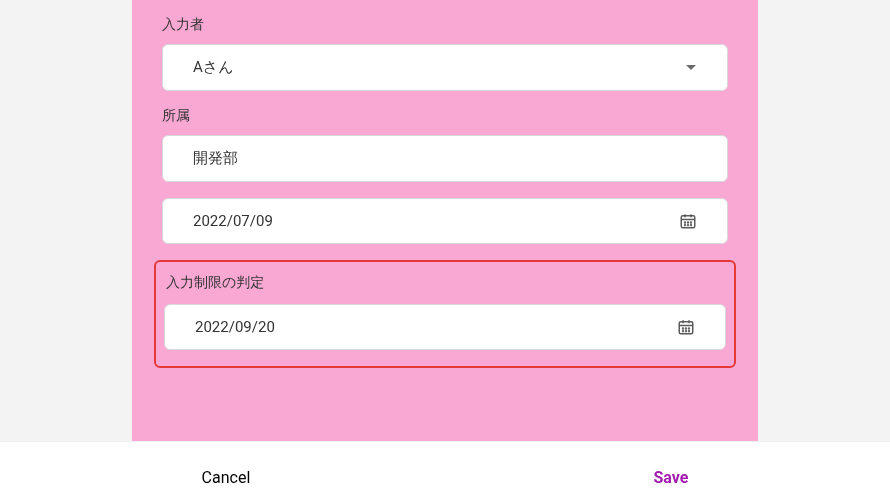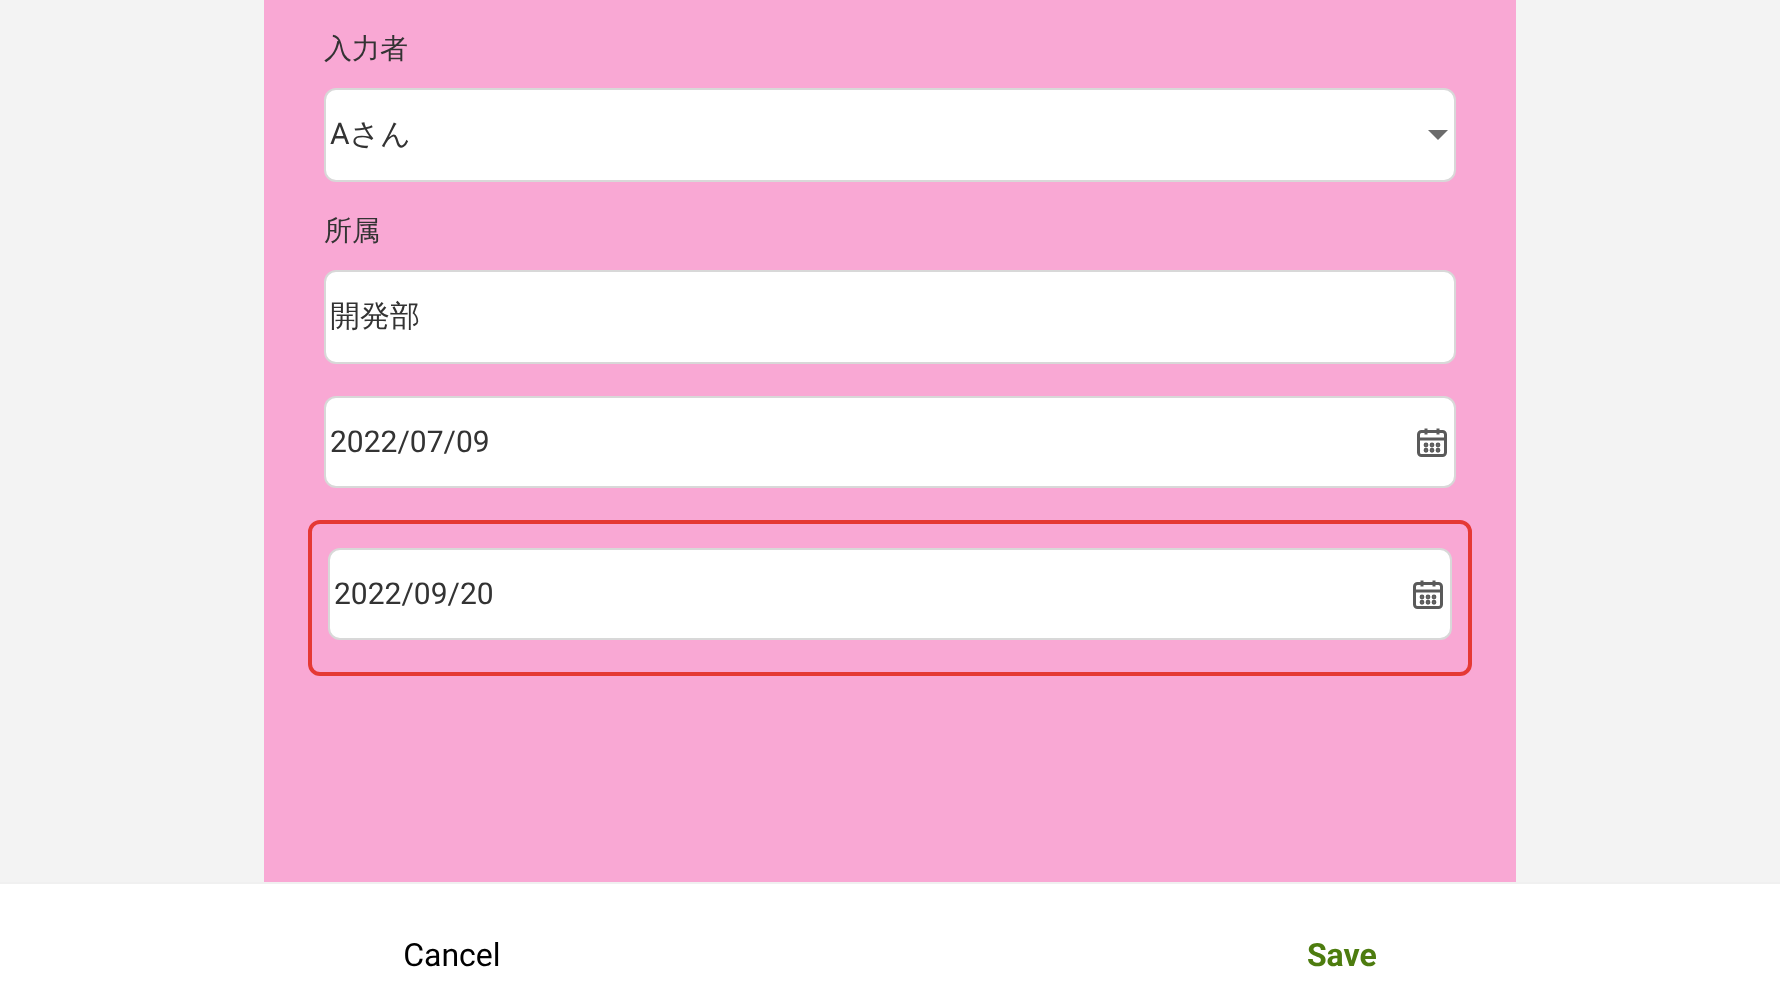--- a/index.html
+++ b/index.html
@@ -27,21 +27,21 @@
     .field-label {
       font-size: 14px;
       color: #333;
       margin-bottom: 10px;
       display: block;
     }
     .input-box {
       width: 100%;
       border: 1px solid #d8d8d8;
       border-radius: 6px;
-      padding: 13px 2px;
+      padding: 13px 30px;
       font-size: 15px;
       color: #333;
       background: #fff;
       display: flex;
       align-items: center;
       justify-content: space-between;
     }
     .input-text {
       font-size: 15px;
       color: #333;
@@ -90,21 +90,21 @@
       color: #000000;
       background: none;
       border: none;
       cursor: pointer;
       font-family: inherit;
       padding: 8px 20px;
     }
     .btn-save {
       font-size: 16px;
       font-weight: 700;
-      color: #4d7c0f;
+      color: #a21caf;
       background: none;
       border: none;
       cursor: pointer;
       font-family: inherit;
       padding: 8px 20px;
     }
   </style>
 </head>
 <body>
 
@@ -143,20 +143,21 @@
           <circle cx="16" cy="14" r="0.6" fill="currentColor"></circle>
           <circle cx="8" cy="17.5" r="0.6" fill="currentColor"></circle>
           <circle cx="12" cy="17.5" r="0.6" fill="currentColor"></circle>
           <circle cx="16" cy="17.5" r="0.6" fill="currentColor"></circle>
         </svg>
       </span>
     </div>
   </div>
 
   <div class="highlight-box">
+    <label class="field-label">入力制限の判定</label>
     <div class="input-box">
       <span class="input-text">2022/09/20</span>
       <span class="calendar-icon">
         <svg viewBox="0 0 24 24" fill="none" stroke="currentColor" stroke-width="2">
           <rect x="3" y="5" width="18" height="16" rx="2"></rect>
           <line x1="3" y1="10" x2="21" y2="10"></line>
           <line x1="8" y1="3" x2="8" y2="7"></line>
           <line x1="16" y1="3" x2="16" y2="7"></line>
           <circle cx="8" cy="14" r="0.6" fill="currentColor"></circle>
           <circle cx="12" cy="14" r="0.6" fill="currentColor"></circle>

